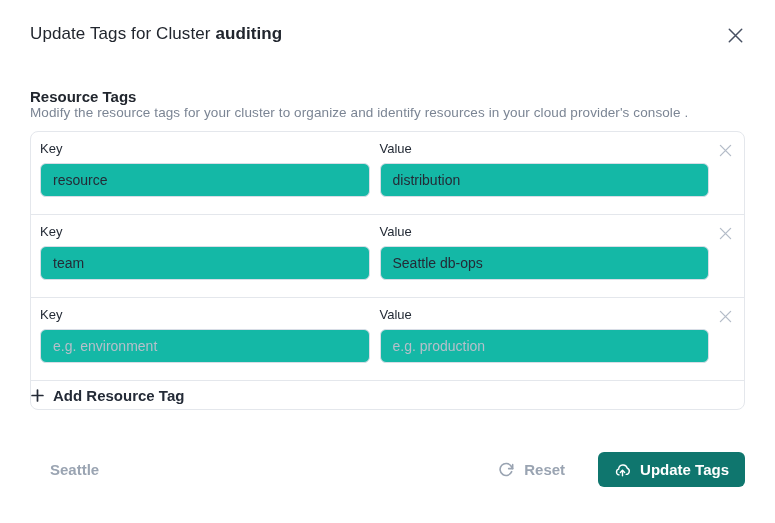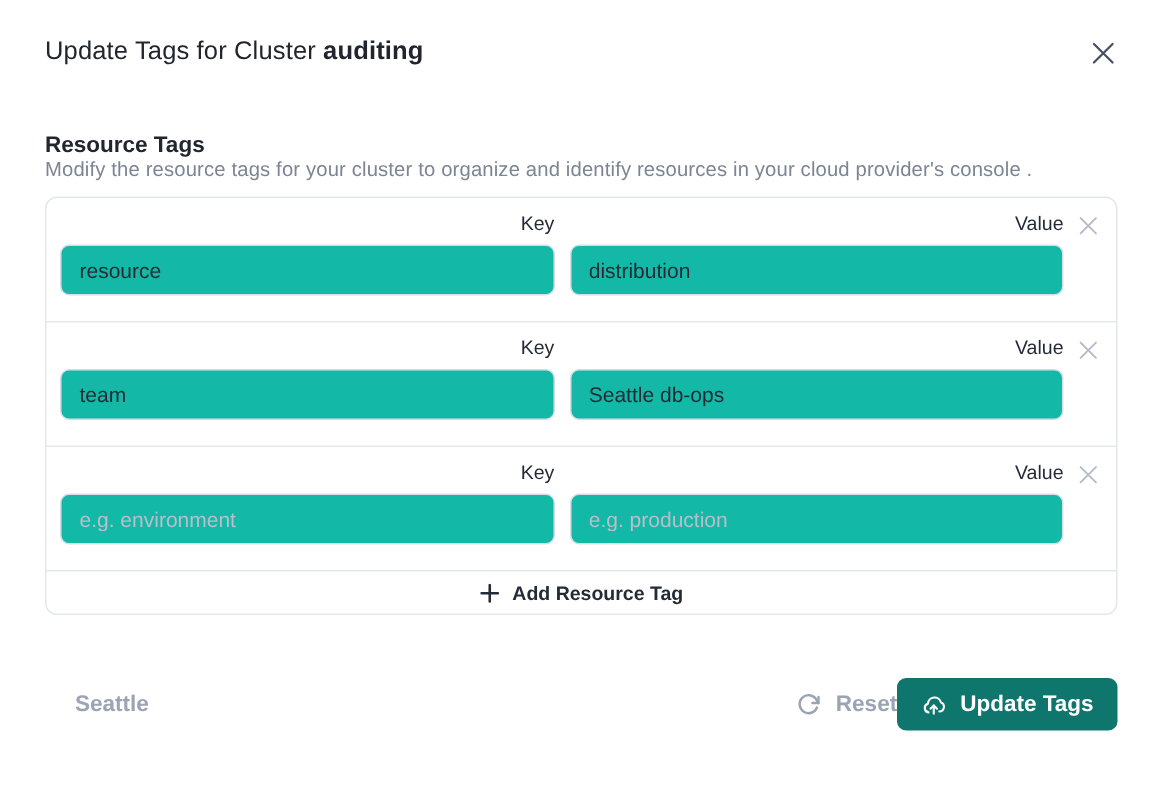--- a/index.html
+++ b/index.html
@@ -33,50 +33,50 @@
     margin-top: 11px;
     border: 1px solid #e4e7ec;
     border-radius: 8px;
     background: #fff;
   }
   .tag-row {
     position: relative;
     padding: 9px 35px 17px 9px;
     border-bottom: 1px solid #e4e7ec;
   }
-  .labels-row { display: flex; gap: 10px; margin-bottom: 6px; text-align: right; }
+  .labels-row { display: flex; gap: 10px; margin-bottom: 6px; }
   .field-label { flex: 1; font-size: 13px; font-weight: 500; color: #242b36; line-height: 16px; }
   .inputs-row { display: flex; gap: 10px; }
   .tag-input {
     flex: 1; height: 34px; min-width: 0;
     border: 1px solid #d8dde6; border-radius: 6px;
     padding: 7px 12px; font-size: 14px; color: #242b37;
     font-family: "Liberation Sans", sans-serif;
     outline: none; background: #14b8a6;
   }
   .tag-input::placeholder { color: #b7bfca; }
   .row-remove {
     position: absolute; top: 10px; right: 10px;
     background: none; border: none; cursor: pointer; padding: 2px; line-height: 0;
   }
   .add-row {
-    height: 28px; display: flex; align-items: center; justify-content: center; gap: 9px;
+    height: 28px; display: flex; align-items: center; justify-content: flex-start; gap: 9px;
     cursor: pointer; background: none; border: none; width: 100%;
-    font-size: 13px; font-weight: 700; color: #242b37;
+    font-size: 15px; font-weight: 700; color: #242b37;
     font-family: "Liberation Sans", sans-serif;
   }
 
   
   .modal-footer { margin-top: 42px; display: flex; align-items: center; }
   .cancel-btn {
     margin-left: 20px; background: none; border: none; cursor: pointer;
     font-size: 15px; font-weight: 600; color: #9aa4b2;
     font-family: "Liberation Sans", sans-serif;
   }
-  .footer-right { margin-left: auto; display: flex; }
+  .footer-right { margin-left: auto; display: flex; gap: 33px; }
   .reset-btn {
     display: flex; align-items: center; gap: 10px;
     background: none; border: none; cursor: pointer;
     font-size: 15px; font-weight: 600; color: #9aa4b2;
     font-family: "Liberation Sans", sans-serif; line-height: 1;
   }
   .update-btn {
     height: 35px; display: flex; align-items: center; gap: 9px;
     background: #0f766e; color: #ffffff; border: none; border-radius: 6px;
     padding: 0 16px; font-size: 15px; font-weight: 600; cursor: pointer;

